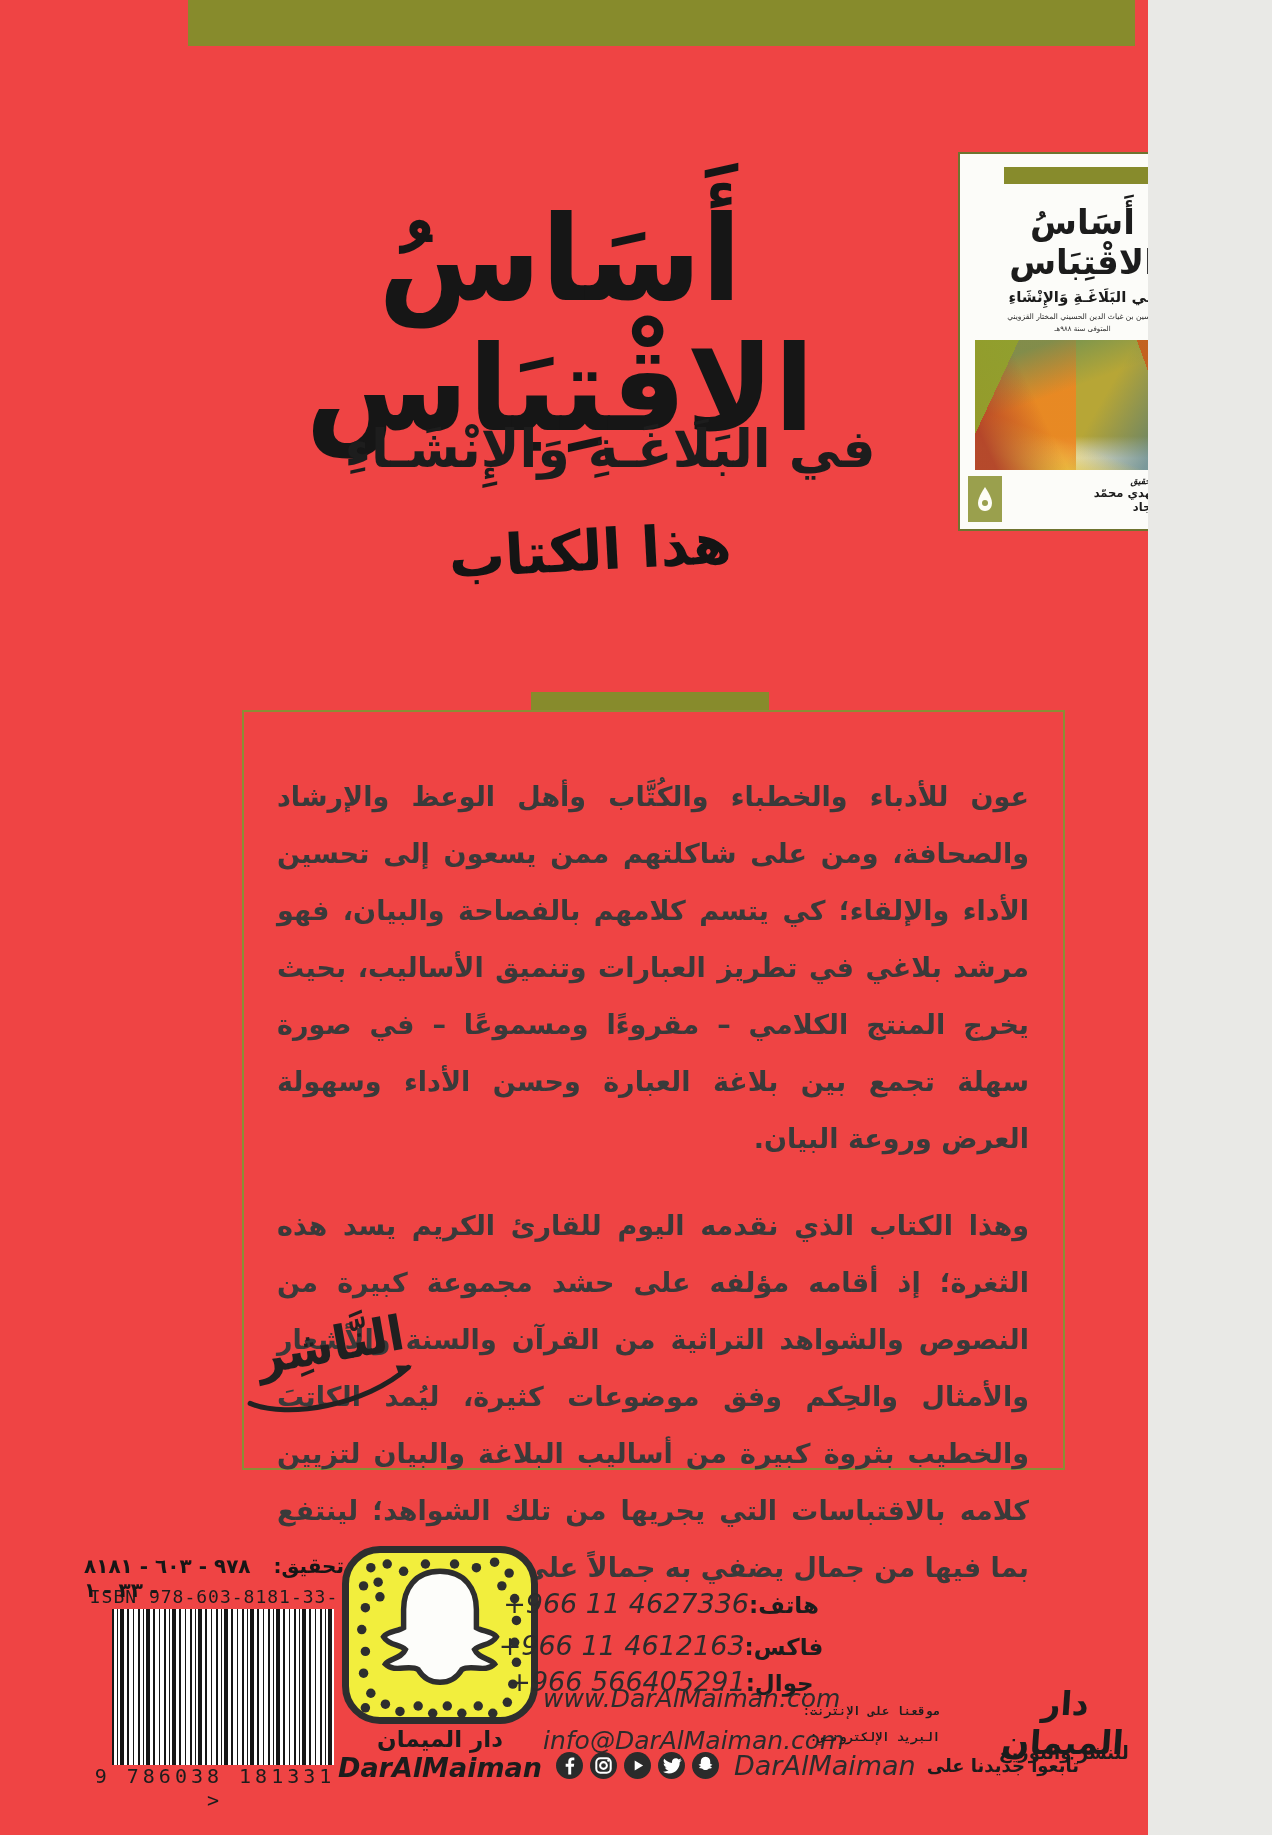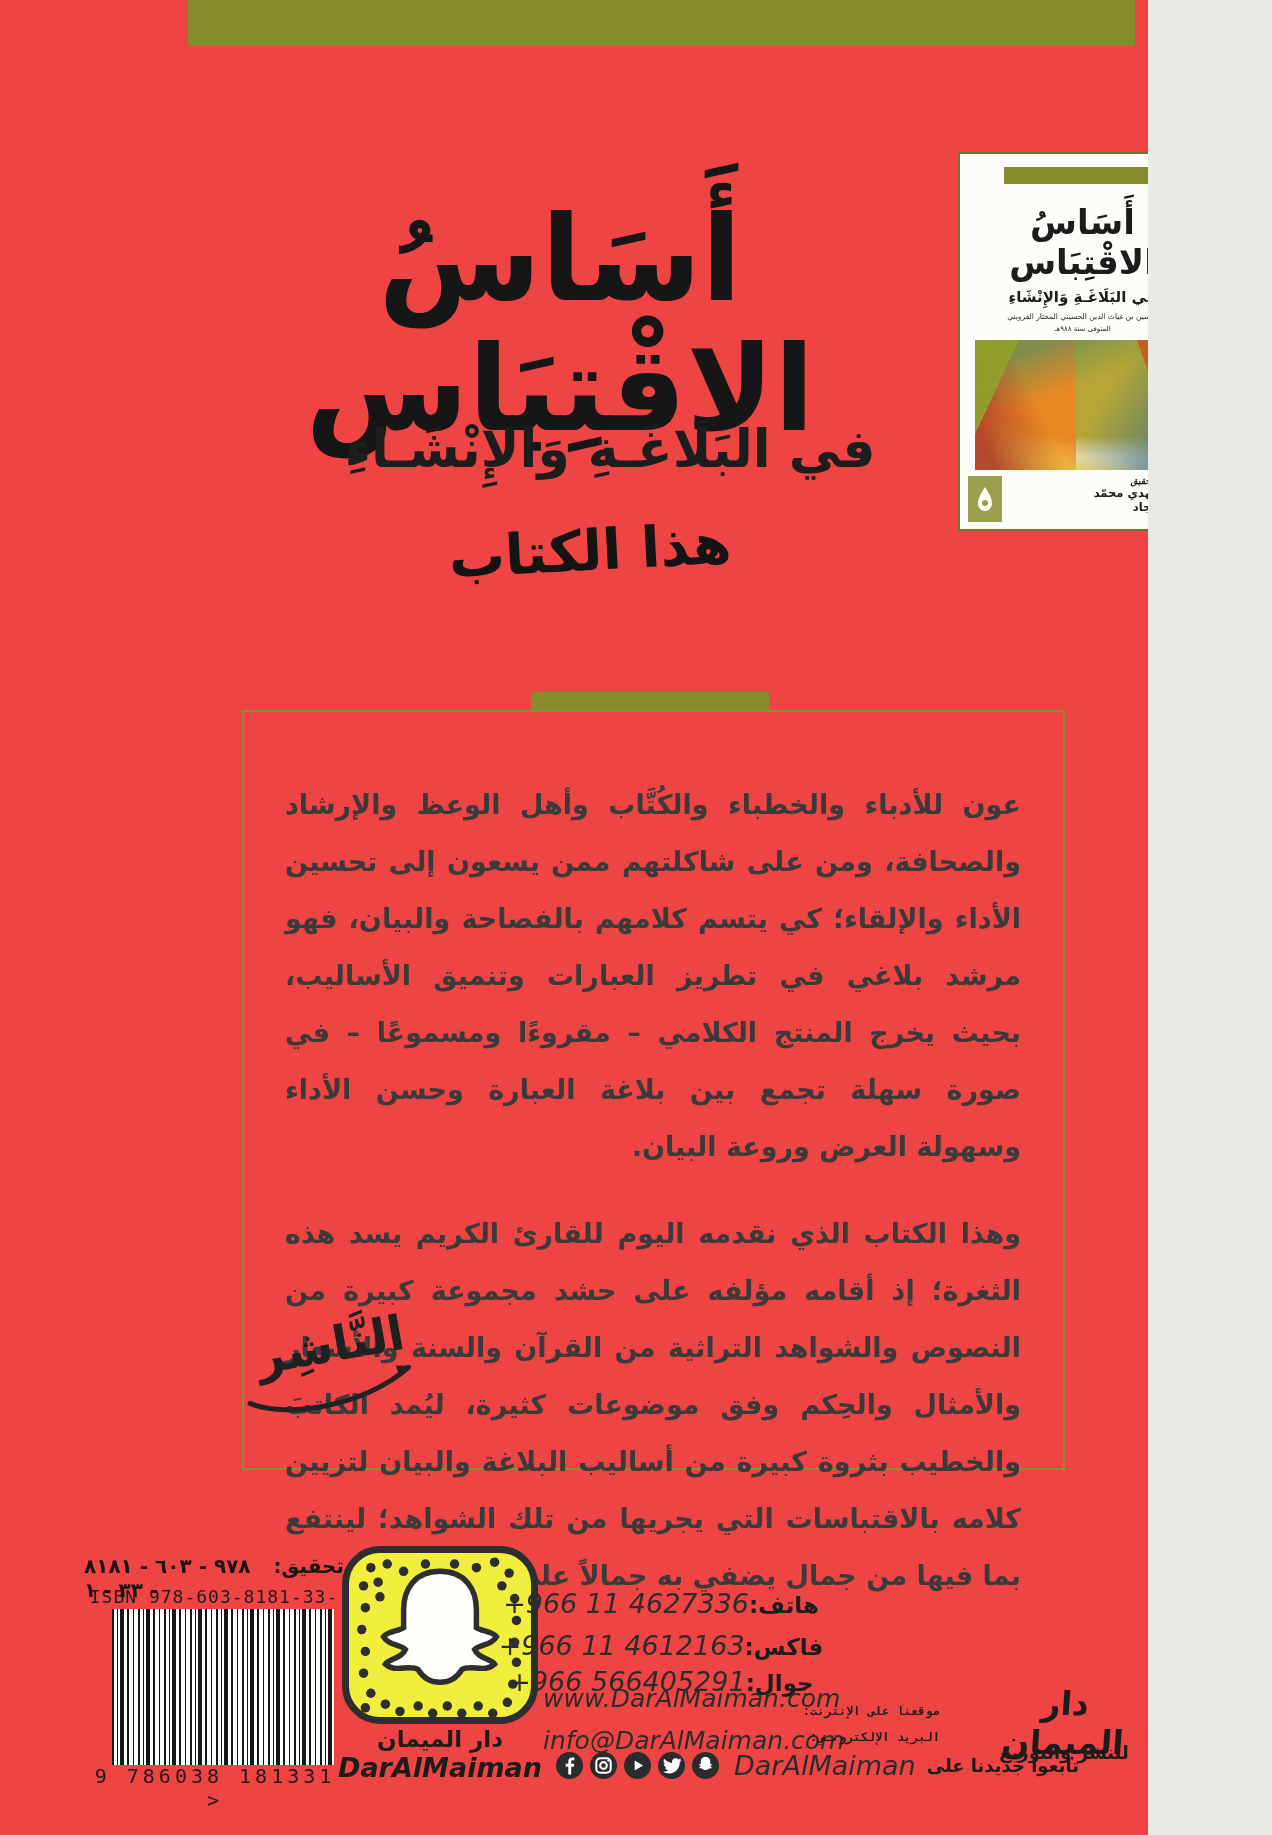--- a/index.html
+++ b/index.html
@@ -35,21 +35,21 @@
   #thumb-logo{position:absolute;left:8px;top:322px;width:34px;height:46px;background:#9aa04d;
               display:flex;align-items:center;justify-content:center;}
   #thumb-editor{position:absolute;right:8px;top:322px;width:110px;text-align:center;}
   #thumb-editor .lbl{font-size:9px;font-weight:bold;font-style:italic;}
   #thumb-editor .nm{font-size:11.5px;font-weight:bold;}
   
   #textbox{left:242px;top:710px;width:819px;height:756px;border:2px solid #8a8e35;background:transparent;}
   #textbox-tab{left:531px;top:692px;width:238px;height:19px;background:#878b2c;}
   #about{left:272px;top:763px;width:762px;direction:rtl;text-align:justify;font-size:27px;
          font-weight:bold;line-height:57px;color:#3a3a3a;}
-  #about p{margin:13px;}
+  #about p{margin:5px;}
   #about p + p{margin-top:30px;}
   
   #signature{left:242px;top:1316px;width:190px;height:135px;transform:rotate(-10deg);}
   #signature .sig-text{font-size:48px;font-weight:bold;color:#202020;text-align:center;}
   
   #isbn-ar{left:84px;top:1554px;width:260px;direction:rtl;display:flex;justify-content:center;gap:8px;
            font-size:20px;font-weight:bold;color:#161616;}
   #isbn-en{left:84px;top:1586px;width:260px;text-align:center;
            font-family:"DejaVu Sans Mono","Liberation Mono",monospace;font-size:18px;letter-spacing:1px;}
   #barcode{left:112px;top:1609px;width:222px;height:156px;background:

